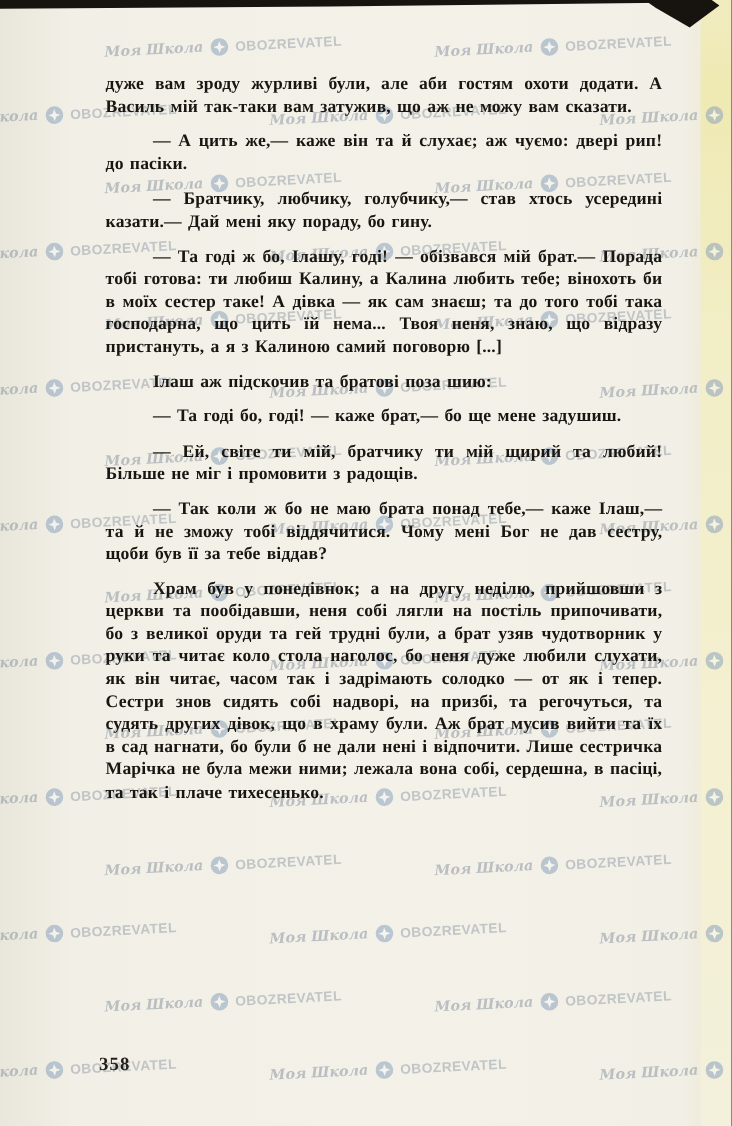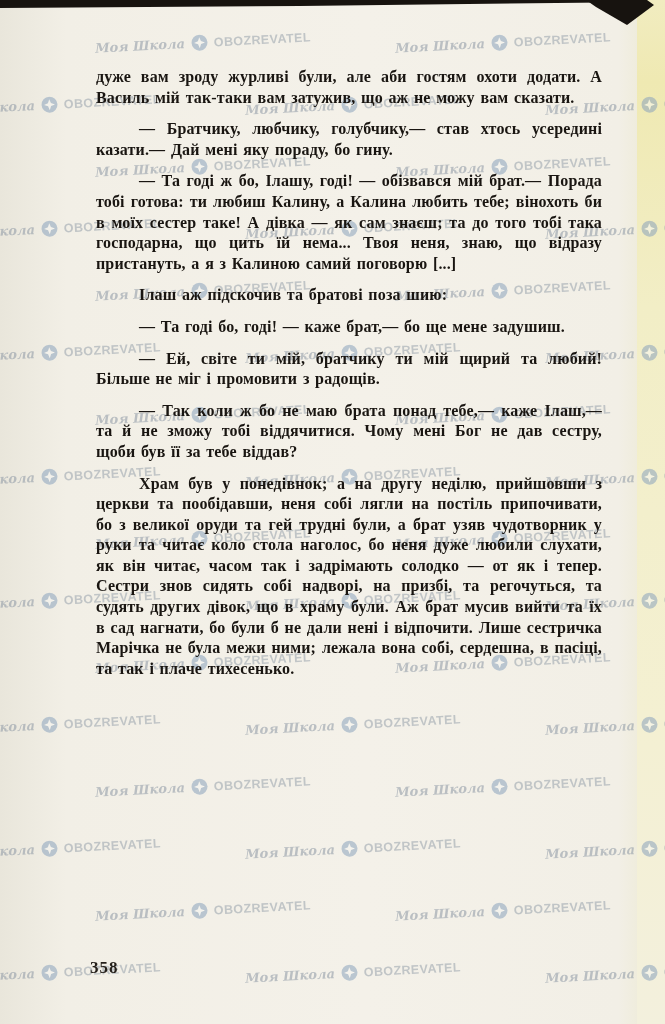--- a/index.html
+++ b/index.html
@@ -385,20 +385,21 @@
   </span>
     </div>
 
   <svg class="top-edge" width="665" height="32" viewBox="0 0 665 32">
     <polygon points="0,0 604,0 604,2.5 300,6 0,8" fill="#17130f"></polygon>
     <polygon points="586,0 647,0 654,5 627,25 596,7" fill="#17130f"></polygon>
   </svg>
 
   <div class="text-block">
       <p>дуже вам зроду журливі були, але аби гостям охоти додати. А Василь мій так-таки вам затужив, що аж не можу вам сказати.</p>
+      <p class="indent">— А цить же,— каже він та й слухає; аж чуємо: двері рип! до пасіки.</p>
       <p class="indent">— Братчику, любчику, голубчику,— став хтось усередині казати.— Дай мені яку пораду, бо гину.</p>
       <p class="indent">— Та годі ж бо, Ілашу, годі! — обізвався мій брат.— Порада тобі готова: ти любиш Калину, а Калина любить тебе; вінохоть би в моїх сестер таке! А дівка — як сам знаєш; та до того тобі така господарна, що цить їй нема... Твоя неня, знаю, що відразу пристануть, а я з Калиною самий поговорю [...]</p>
       <p class="indent">Ілаш аж підскочив та братові поза шию:</p>
       <p class="indent">— Та годі бо, годі! — каже брат,— бо ще мене задушиш.</p>
       <p class="indent">— Ей, світе ти мій, братчику ти мій щирий та любий! Більше не міг і промовити з радощів.</p>
       <p class="indent">— Так коли ж бо не маю брата понад тебе,— каже Ілаш,— та й не зможу тобі віддячитися. Чому мені Бог не дав сестру, щоби був її за тебе віддав?</p>
       <p class="indent">Храм був у понедівнок; а на другу неділю, прийшовши з церкви та пообідавши, неня собі лягли на постіль припочивати, бо з великої оруди та гей трудні були, а брат узяв чудотворник у руки та читає коло стола наголос, бо неня дуже любили слухати, як він читає, часом так і задрімають солодко — от як і тепер. Сестри знов сидять собі надворі, на призбі, та регочуться, та судять других дівок, що в храму були. Аж брат мусив вийти та їх в сад нагнати, бо були б не дали нені і відпочити. Лише сестричка Марічка не була межи ними; лежала вона собі, сердешна, в пасіці, та так і плаче тихесенько.</p>
     </div>
 
   <div class="page-number">358</div>

